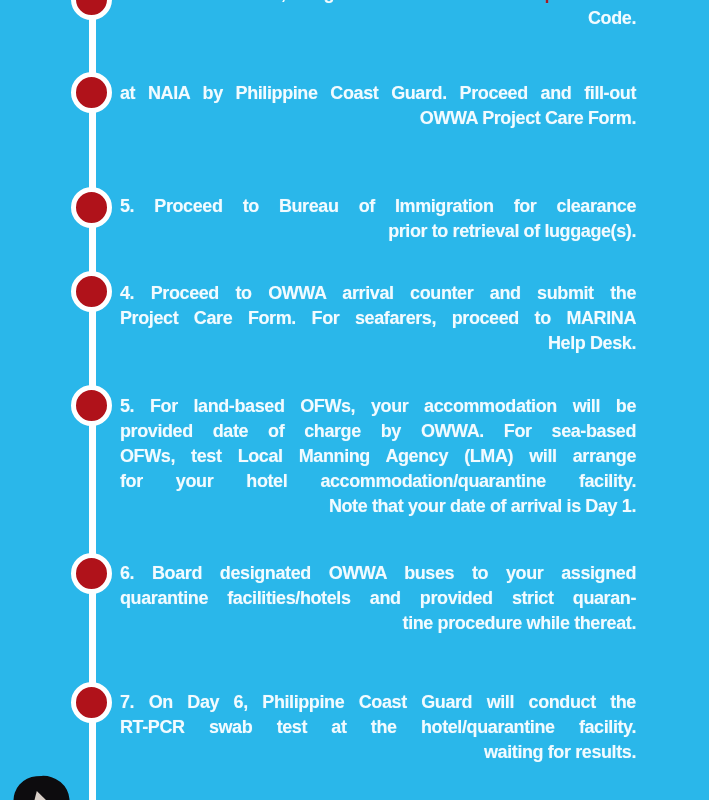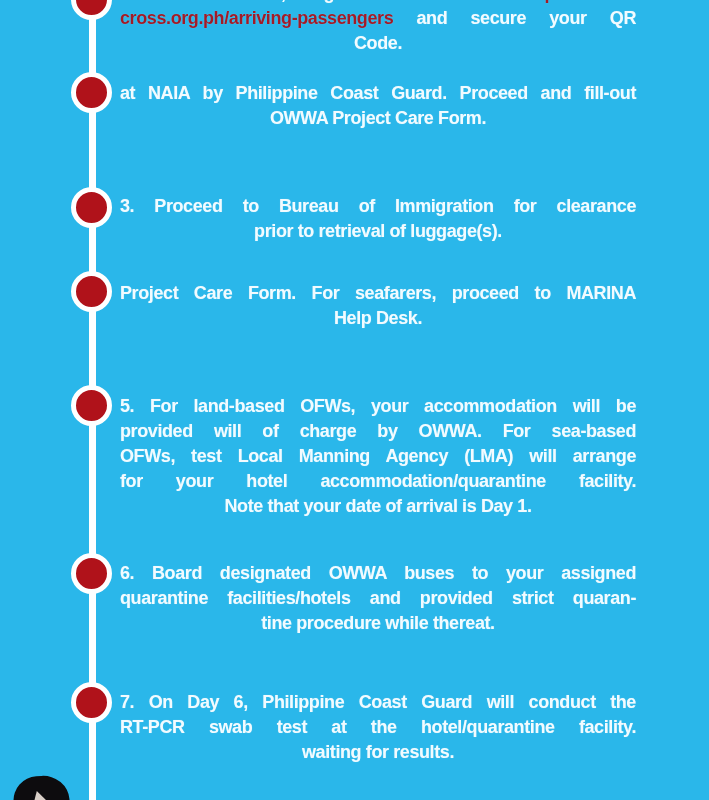--- a/index.html
+++ b/index.html
@@ -39,21 +39,21 @@
     letter-spacing:-0.4px;
     text-shadow:0 0 1px rgba(255,255,255,0.35);
   }
   .text-1{top:-19px}
   .text-2{top:81px}
   .text-3{top:194px}
   .text-4{top:281px}
   .text-5{top:394px}
   .text-6{top:561px}
   .text-7{top:690px}
-  .line{white-space:nowrap;text-align:center;}
+  .line{white-space:nowrap;text-align:right;}
   .line.just{text-align:justify;text-align-last:justify;text-justify:inter-word;}
   .seg-link{color:var(--link,#a11b28);}
   .person{
     position:absolute;left:13px;bottom:-10px;
     width:56px;height:34px;
   }
   .hair{
     position:absolute;inset:0;
     background:var(--hair,#0d0c0e);
     border-radius:48% 52% 46% 42% / 78% 82% 28% 26%;
@@ -68,42 +68,42 @@
 </style>
 </head>
 <body>
 
 <div class="canvas">
   <div class="timeline-line"></div>
   <div id="steps-container">
       <div class="step-dot dot-1"></div>
       <div class="step-text text-1">
         <div class="line just"><span class="seg-text">1. While abroad, register online thru' </span><span class="seg-link">https://ofwred</span></div>
-        <div class="line just"><span class="seg-link">cross.org.ph/arriving-passengers</span><span class="seg-text"> and secure your QR</span></div>
         <div class="line"><span class="seg-text">Code.</span></div>
       </div>
       <div class="step-dot dot-2"></div>
       <div class="step-text text-2">
         <div class="line just">at NAIA by Philippine Coast Guard. Proceed and fill-out</div>
         <div class="line">OWWA Project Care Form.</div>
       </div>
       <div class="step-dot dot-3"></div>
       <div class="step-text text-3">
-        <div class="line just">3. Proceed to Bureau of Immigration for clearance</div>
+        <div class="line just">5. Proceed to Bureau of Immigration for clearance</div>
         <div class="line">prior to retrieval of luggage(s).</div>
       </div>
       <div class="step-dot dot-4"></div>
       <div class="step-text text-4">
+        <div class="line just">4. Proceed to OWWA arrival counter and submit the</div>
         <div class="line just">Project Care Form. For seafarers, proceed to MARINA</div>
         <div class="line">Help Desk.</div>
       </div>
       <div class="step-dot dot-5"></div>
       <div class="step-text text-5">
         <div class="line just">5. For land-based OFWs, your accommodation will be</div>
-        <div class="line just">provided will of charge by OWWA. For sea-based</div>
+        <div class="line just">provided date of charge by OWWA. For sea-based</div>
         <div class="line just">OFWs, test Local Manning Agency (LMA) will arrange</div>
         <div class="line just">for your hotel accommodation/quarantine facility.</div>
         <div class="line">Note that your date of arrival is Day 1.</div>
       </div>
       <div class="step-dot dot-6"></div>
       <div class="step-text text-6">
         <div class="line just">6. Board designated OWWA buses to your assigned</div>
         <div class="line just">quarantine facilities/hotels and provided strict quaran-</div>
         <div class="line">tine procedure while thereat.</div>
       </div>

